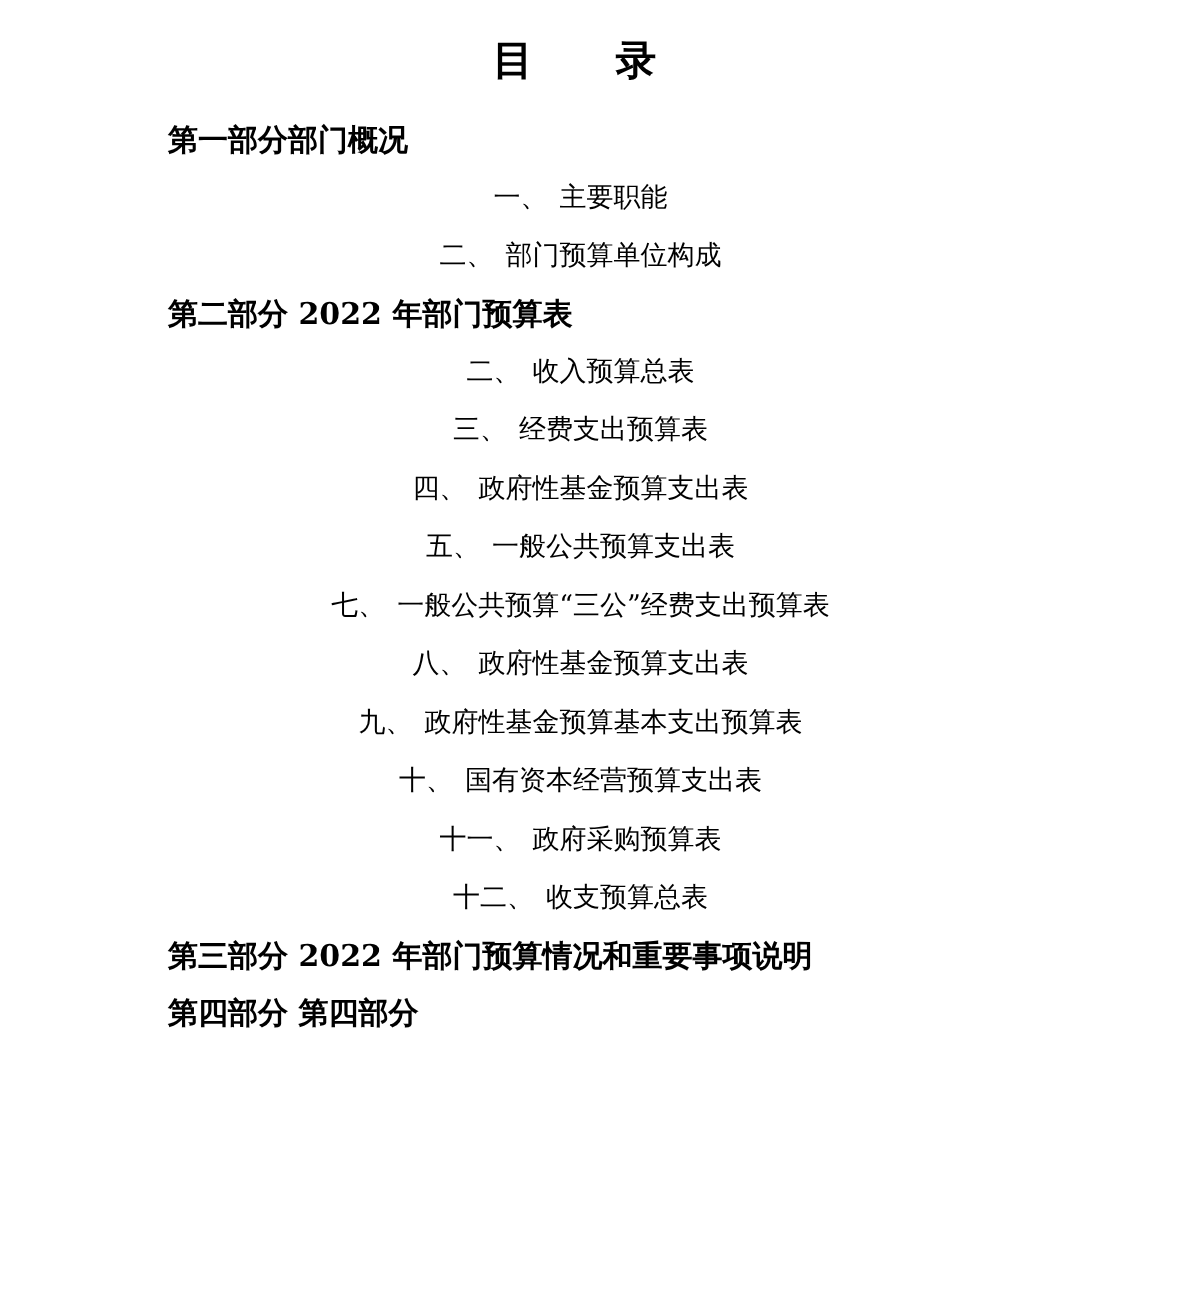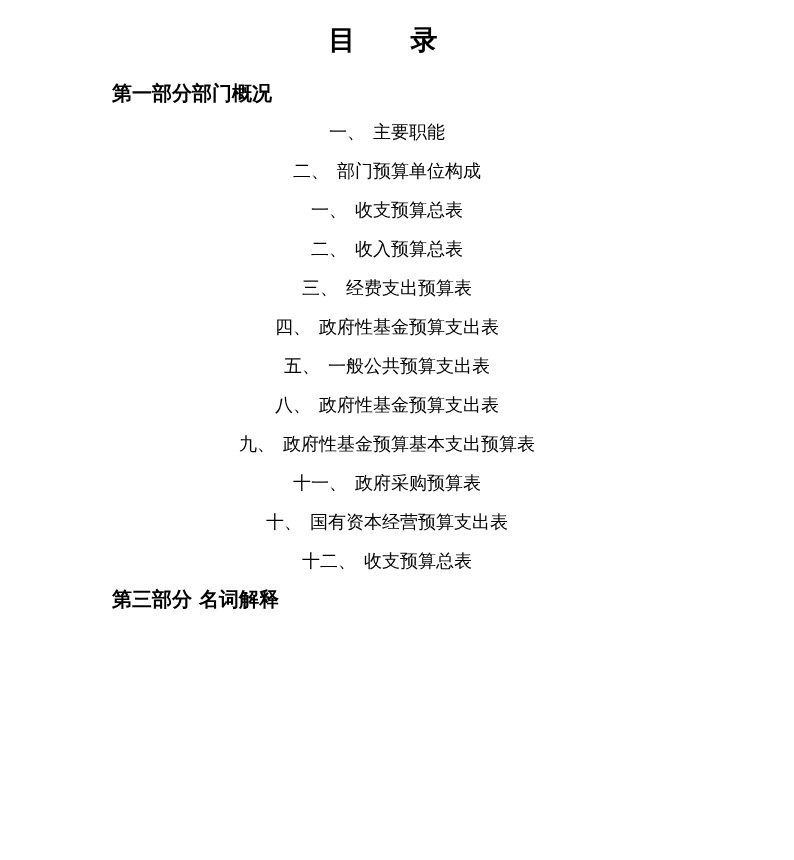--- a/index.html
+++ b/index.html
@@ -77,63 +77,69 @@
     </div>
 
     <div class="toc-entry level-item">
       <span class="num num-2">一、</span><span>主要职能</span>
     </div>
 
     <div class="toc-entry level-item">
       <span class="num num-2">二、</span><span>部门预算单位构成</span>
     </div>
 
+    <div class="toc-entry level-part">
+      <span>第二部分  2022 年部门预算表</span>
+    </div>
 
-    <div class="toc-entry level-item">
-      <span class="num num-2">一、</span><span>收支预算总表</span>
-    </div>
 
     <div class="toc-entry level-item">
       <span class="num num-2">二、</span><span>收入预算总表</span>
     </div>
 
     <div class="toc-entry level-item">
       <span class="num num-2">三、</span><span>经费支出预算表</span>
     </div>
 
     <div class="toc-entry level-item">
       <span class="num num-2">四、</span><span>政府性基金预算支出表</span>
     </div>
 
     <div class="toc-entry level-item">
       <span class="num num-2">五、</span><span>一般公共预算支出表</span>
     </div>
 
 
+    <div class="toc-entry level-item">
+      <span class="num num-2">七、</span><span>一般公共预算“三公”经费支出预算表</span>
+    </div>
 
     <div class="toc-entry level-item">
       <span class="num num-2">八、</span><span>政府性基金预算支出表</span>
     </div>
 
     <div class="toc-entry level-item">
       <span class="num num-2">九、</span><span>政府性基金预算基本支出预算表</span>
     </div>
 
     <div class="toc-entry level-item">
-      <span class="num num-3">十一、</span><span>政府采购预算表</span>
+      <span class="num num-2">十、</span><span>国有资本经营预算支出表</span>
     </div>
 
     <div class="toc-entry level-item">
-      <span class="num num-2">十、</span><span>国有资本经营预算支出表</span>
+      <span class="num num-3">十一、</span><span>政府采购预算表</span>
     </div>
 
     <div class="toc-entry level-item">
       <span class="num num-3">十二、</span><span>收支预算总表</span>
     </div>
 
 
+    <div class="toc-entry level-part">
+      <span>第三部分  2022 年部门预算情况和重要事项说明</span>
+    </div>
 
     <div class="toc-entry level-part">
-      <span>第三部分  名词解释</span>
+      <span>第四部分  第四部分</span>
     </div>
 
   </div>
 </div>
 
 </body></html>

